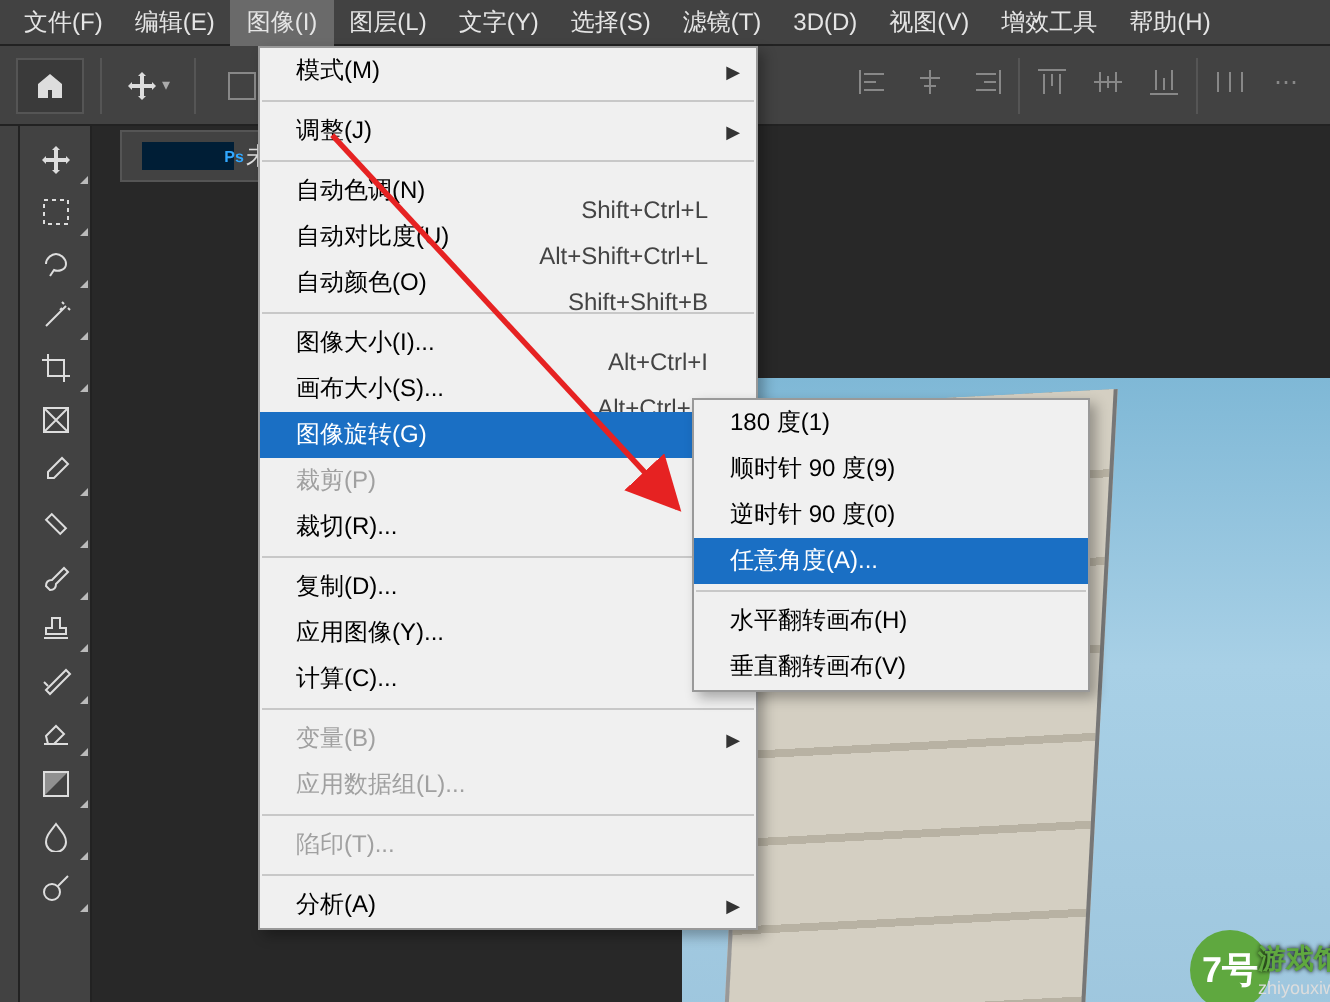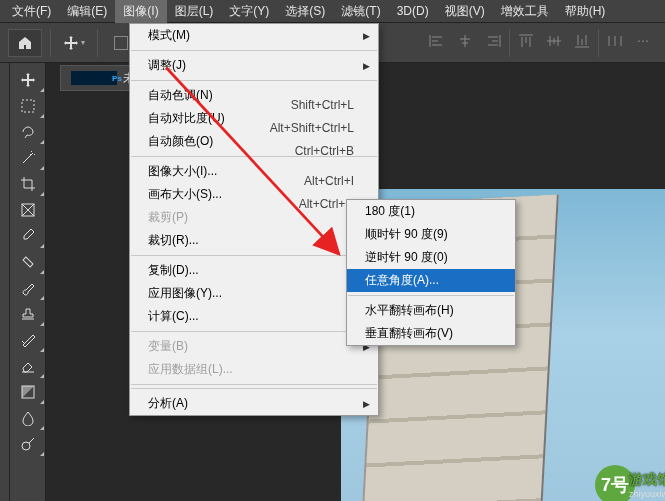--- a/index.html
+++ b/index.html
@@ -26,21 +26,21 @@
 .tower { position:absolute; left:28px; top:10px; width:180px; height:360px; background:#d4cfc2; transform: skewX(-6deg) rotate(-3deg); border-left:2px solid #999; border-right:2px solid #777; background-image: repeating-linear-gradient(to bottom, #d4cfc2 0, #d4cfc2 40px, #b8b2a3 40px, #b8b2a3 44px), repeating-linear-gradient(to right, rgba(0,0,0,0.15) 0, rgba(0,0,0,0.15) 2px, transparent 2px, transparent 12px);}
 .dropdown { position:absolute; background:#f0f0f0; border:1px solid #999; box-shadow:3px 3px 6px rgba(0,0,0,0.3); color:#000; font-size:12px; }
 .dropdown .row { display:flex; align-items:center; height:23px; padding:0 24px 0 18px; white-space:nowrap; position:relative;}
 .dropdown .row.sub::after { content:'▶'; position:absolute; right:8px; font-size:9px; color:#333;}
 .dropdown .row.hl { background:#1a6fc4; color:#fff; }
 .dropdown .row.hl::after { color:#fff;}
 .dropdown .row.disabled { color:#a0a0a0; }
 .dropdown .sep { height:1px; background:#c8c8c8; margin:3px 1px; }
 .dropdown .sc { margin-left:auto; padding-left:24px; color:#444;margin-top:19px;}
 .dd1 { left:129px; top:23px; width:250px; }
-.dd2 { left:346px; top:199px; width:170px; }
+.dd2 { left:346px; top:199px; width:199px; }
 .arrow { position:absolute; left:152px; top:63px; width:210px; height:200px; pointer-events:none; z-index:50;}
 .wm2 { position:absolute; right:26px; bottom:42px; width:90px; height:42px; }
 .wm2 .circle{position:absolute;left:0;top:0;width:40px;height:40px;border-radius:50%;background:#5fa83f;color:#fff;display:flex;align-items:center;justify-content:center;font-size:18px;font-weight:bold;}
 .wm2 .txt{position:absolute;left:34px;top:6px;color:#5fa83f;font-weight:bold;font-size:14px; text-shadow:0 0 2px #000;}
 .wm2 .sub{position:absolute;left:34px;top:24px;color:#ddd;font-size:9px;}
 </style>
 </head>
 <body>
 
 <div class="menubar">
@@ -246,31 +246,34 @@
   <div class="row">
       <span>自动色调(N)</span>
       <span class="sc">Shift+Ctrl+L</span>
     </div>
   <div class="row">
       <span>自动对比度(U)</span>
       <span class="sc">Alt+Shift+Ctrl+L</span>
     </div>
   <div class="row">
       <span>自动颜色(O)</span>
-      <span class="sc">Ctrl+Ctrl+B</span>
+      <span class="sc">Shift+Shift+B</span>
     </div>
   <div class="sep"></div>
   <div class="row">
       <span>图像大小(I)...</span>
       <span class="sc">Alt+Ctrl+I</span>
     </div>
   <div class="row">
       <span>画布大小(S)...</span>
       <span class="sc">Alt+Ctrl+C</span>
     </div>
+  <div class="row sub hl">
+      <span>图像旋转(G)</span>
+    </div>
   <div class="row disabled">
       <span>裁剪(P)</span>
     </div>
   <div class="row">
       <span>裁切(R)...</span>
     </div>
   <div class="sep"></div>
   <div class="row">
       <span>复制(D)...</span>
     </div>
@@ -281,20 +284,23 @@
       <span>计算(C)...</span>
     </div>
   <div class="sep"></div>
   <div class="row sub disabled">
       <span>变量(B)</span>
     </div>
   <div class="row disabled">
       <span>应用数据组(L)...</span>
     </div>
   <div class="sep"></div>
+  <div class="row disabled">
+      <span>陷印(T)...</span>
+    </div>
   <div class="sep"></div>
   <div class="row sub">
       <span>分析(A)</span>
     </div>
 </div>
 
 <div class="dropdown dd2">
   <div class="row">
       <span>180 度(1)</span>
     </div>

